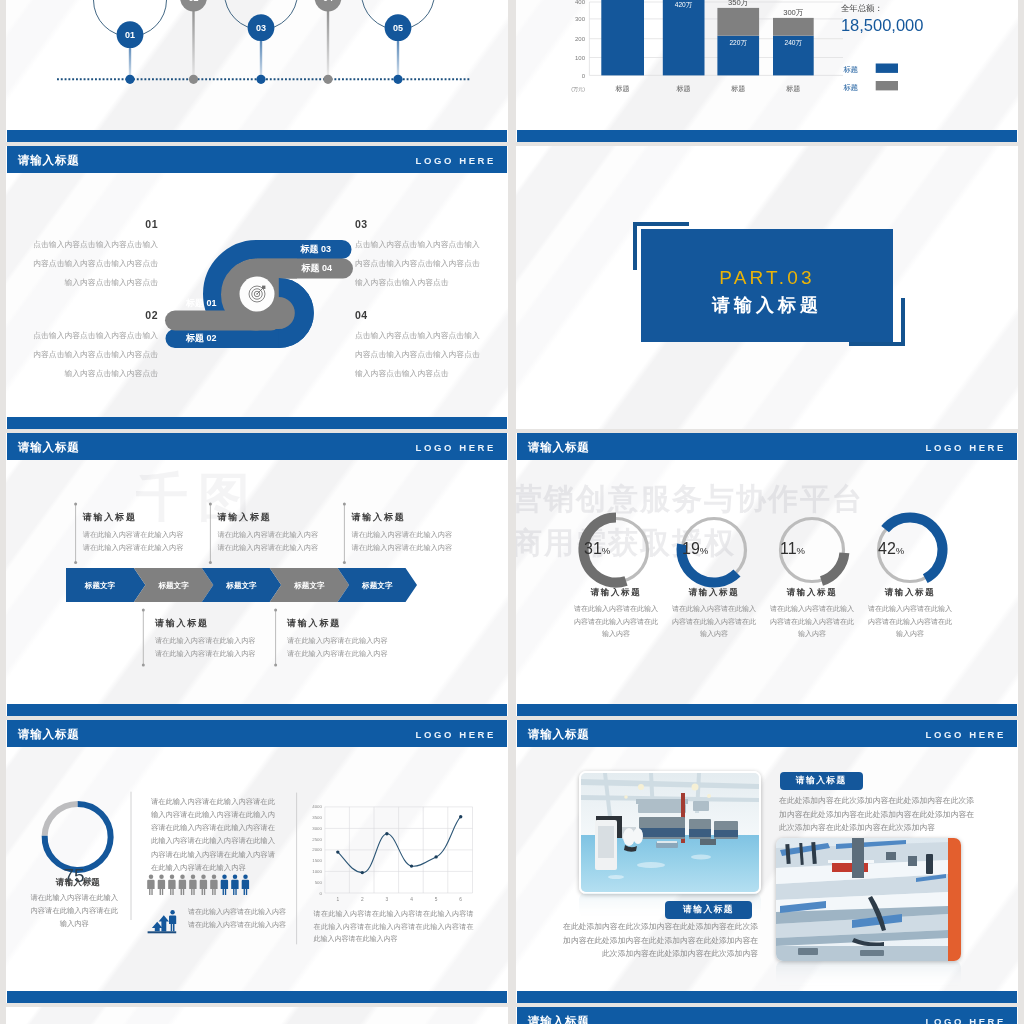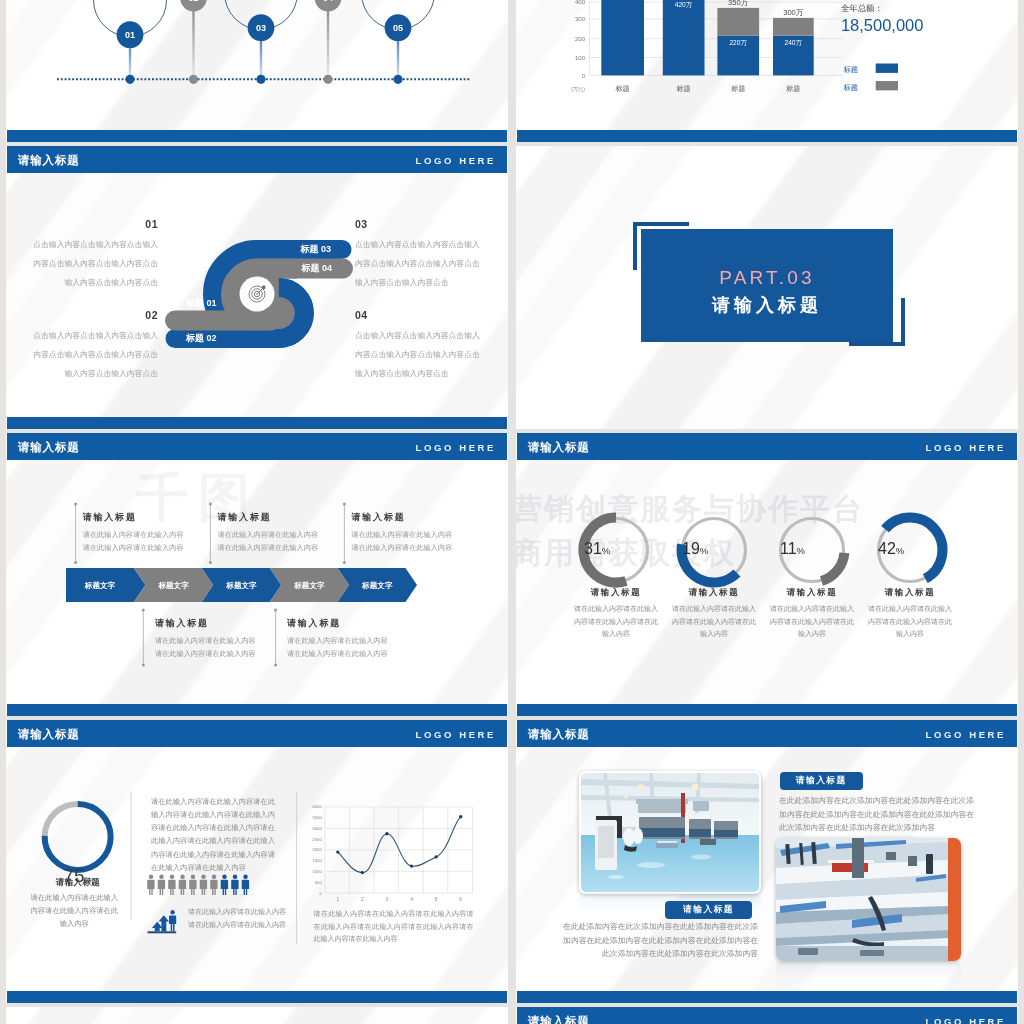--- a/index.html
+++ b/index.html
@@ -34,21 +34,21 @@
   .sp-lab{position:absolute;height:17px;border-radius:9px;color:#fff;font-size:9px;
       font-weight:bold;display:flex;align-items:center;white-space:nowrap;}
 
   
   .ar-t{position:absolute;font-size:9px;font-weight:bold;color:#3d3d3d;letter-spacing:1.8px;}
   .ar-b{position:absolute;font-size:7.2px;line-height:13px;color:#949494;width:102px;}
   .wm{position:absolute;left:130px;top:30px;font-size:52px;color:rgba(180,180,185,.14);
       font-weight:bold;letter-spacing:10px;pointer-events:none;}
 
   
-  .wm2{position:absolute;left:-4px;top:54px;font-size:30px;line-height:44px;
+  .wm2{position:absolute;left:-4px;top:44px;font-size:30px;line-height:44px;
        color:rgba(170,170,176,.22);font-weight:bold;letter-spacing:2px;pointer-events:none;}
   .dn-val{position:absolute;width:64px;font-size:16px;color:#303030;}
   .dn-val .pct{font-size:9.5px;}
   .dn-cap{position:absolute;top:154px;width:88px;text-align:center;}
   .dn-cap .ti{font-size:8.5px;font-weight:bold;color:#3d3d3d;letter-spacing:1.6px;}
   .dn-cap .bd{margin-top:4px;font-size:7px;line-height:12.5px;color:#8c8c8c;}
 
   
   .mx-val{position:absolute;width:64px;text-align:center;font-size:19px;color:#2d3f4d;}
   .mx-val .pct{font-size:8px;}
@@ -250,21 +250,21 @@
     <div class="botbar"></div>
   </div>
 
   <div class="slide" id="s-part" style="left:516px;top:146px;width:502px;height:283px;">
     <div class="bgpat"></div>
     <div style="position:absolute;left:117px;top:76px;width:52px;height:44px;
          border-left:4px solid #14538f;border-top:4px solid #14538f;"></div>
     <div style="position:absolute;left:333px;top:152px;width:52px;height:44px;
          border-right:4px solid #14538f;border-bottom:4px solid #14538f;"></div>
     <div style="position:absolute;left:125px;top:83px;width:252px;height:113px;background:#14579b;">
-      <div style="position:absolute;left:0;right:0;top:38px;text-align:center;color:#fca5a5;
+      <div style="position:absolute;left:0;right:0;top:38px;text-align:center;color:#eab308;
            font-size:19px;letter-spacing:3.2px;">PART.03</div>
       <div style="position:absolute;left:0;right:0;top:64px;text-align:center;color:#ffffff;
            font-size:18px;font-weight:bold;letter-spacing:4px;">请输入标题</div>
     </div>
   </div>
 
   <div class="slide" id="s-arrows" style="left:6px;top:433px;width:502px;height:283px;">
     <div class="bgpat"></div>
     <div class="hdr">
       <div class="t">请输入标题</div>

